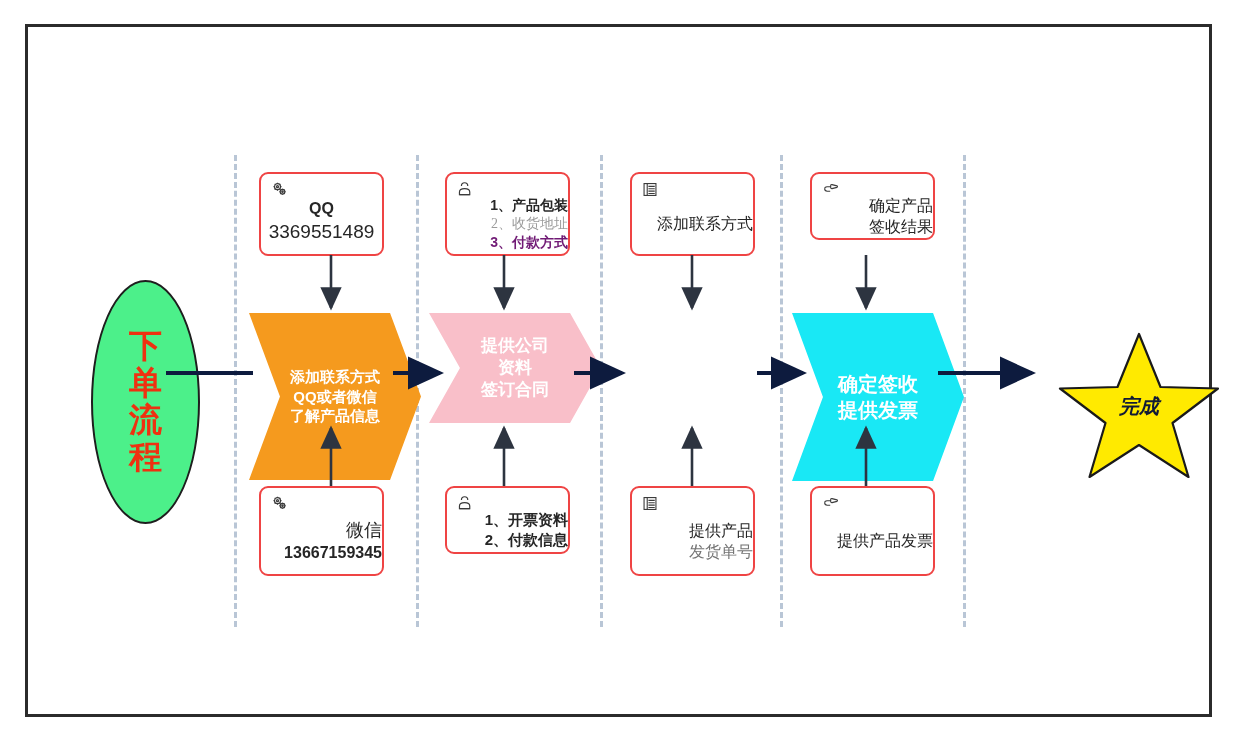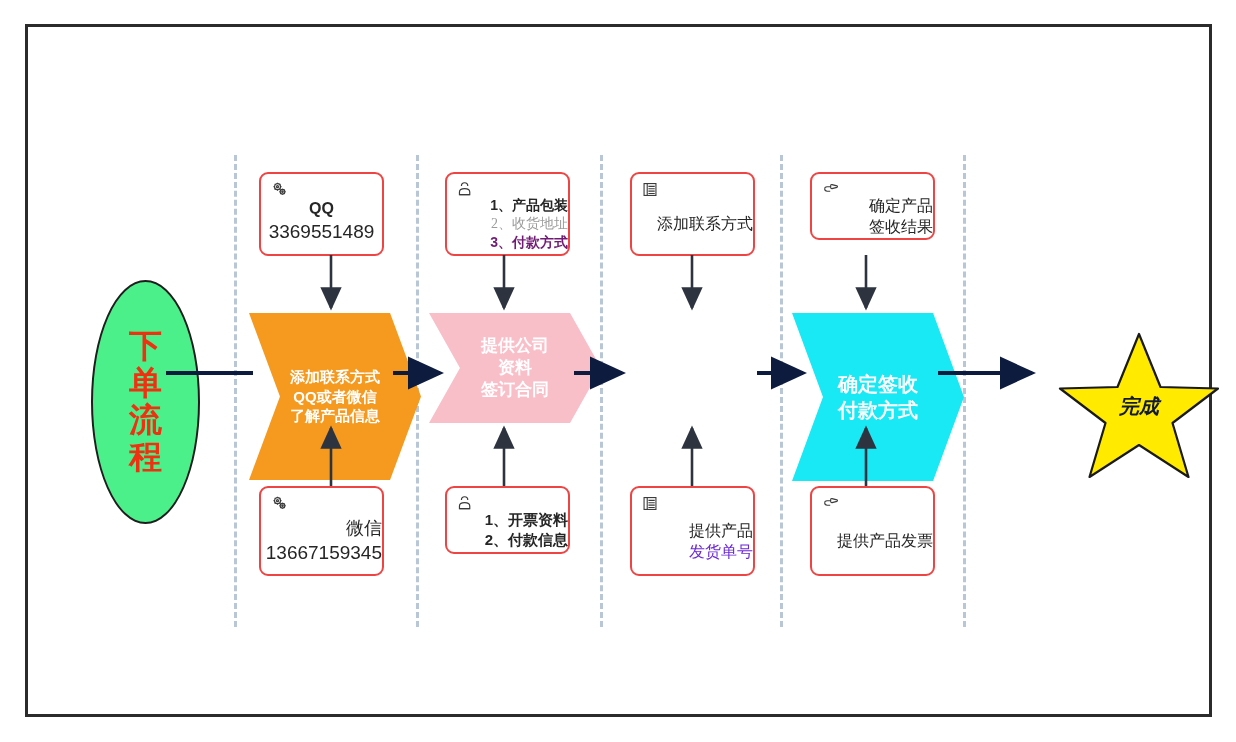--- a/index.html
+++ b/index.html
@@ -188,21 +188,21 @@
               <circle cx="9" cy="8" r="1.2"></circle>
             <path d="M9 3.2v1.3M9 11.5v1.3M4.2 8h1.3M12.5 8h1.3M5.6 4.6l.9.9M11.5 10.5l.9.9M12.4 4.6l-.9.9M6.5 10.5l-.9.9"></path>
             <circle cx="15" cy="14" r="2.8"></circle>
               <circle cx="15" cy="14" r="0.9"></circle>
             <path d="M15 10.4v1M15 16.6v1M11.4 14h1M17.6 14h1M12.5 11.5l.7.7M16.8 15.8l.7.7M17.5 11.5l-.7.7M13.2 15.8l-.7.7"></path>
           </g>
         </svg>
       </span>
       <div class="note-lines topshift">
         <div class="note-line" style="font-size:18px;color:#262626;">微信</div>
-        <div class="note-line" style="font-size:19px;color:#262626;">13667159345</div>
+        <div class="note-line" style="font-size:16px;color:#262626;font-weight:bold;">13667159345</div>
       </div>
     </div>
 
     <div class="chevron" style="left:221px; top:286px; width:172px; height:167px; background:#f59a1e; font-size:15px;">
       <div class="ctext">
         <div>添加联系方式</div>
         <div>QQ或者微信</div>
         <div>了解产品信息</div>
       </div>
     </div>
@@ -268,21 +268,21 @@
         <svg viewBox="0 0 24 24" width="20" height="19">
           <g fill="none" stroke="#3b3b3b" stroke-width="1.4">
             <rect x="4.5" y="4.5" width="15" height="15"></rect>
             <path d="M8.5 4.5v15"></path>
             <path d="M10 8h8M10 11h8M10 14h8M10 17h8"></path>
           </g>
         </svg>
       </span>
       <div class="note-lines topshift">
         <div class="note-line" style="font-size:16px;color:#262626;">提供产品</div>
-        <div class="note-line" style="font-size:16px;color:#6d28d9;">发货单号</div>
+        <div class="note-line" style="font-size:16px;color:#737373;">发货单号</div>
       </div>
     </div>
 
 
     <div class="note-box" style="left:782px; top:145px; width:125px; height:68px;">
       <span class="note-icon">
         <svg viewBox="0 0 24 24" width="22" height="19">
           <g fill="none" stroke="#3b3b3b" stroke-width="1.4" stroke-linejoin="round">
             <path d="M4 11.2c0-1.6 1.3-2.6 3-2.6h4.6V7.2c0-1 .8-1.6 1.7-1.4l6.2 1.6c.9.3.9 1.6 0 1.9l-6.2 1.6c-.9.2-1.7-.4-1.7-1.4v-1.4"></path>
             <path d="M4 11.2c0 1.8 1.4 3 3.3 3H11"></path>
@@ -305,21 +305,21 @@
         </svg>
       </span>
       <div class="note-lines topshift">
         <div class="note-line" style="font-size:16px;color:#262626;">提供产品发票</div>
       </div>
     </div>
 
     <div class="chevron" style="left:764px; top:286px; width:172px; height:168px; background:#19e8f5; font-size:20px;">
       <div class="ctext">
         <div>确定签收</div>
-        <div>付款方式</div>
+        <div>提供发票</div>
       </div>
     </div>
 
     <div id="end-star">
       <svg viewBox="0 0 178 148" width="178" height="148">
         <polygon points="89,4 110.5,57 168,58.5 122.5,93 138.5,147 89,115 39.5,147 55.5,93 10,58.5 67.5,57" fill="#ffea00" stroke="#1a1a1a" stroke-width="2.2" stroke-linejoin="round"></polygon>
       </svg>
       <div class="star-label">完成</div>
     </div>
 

